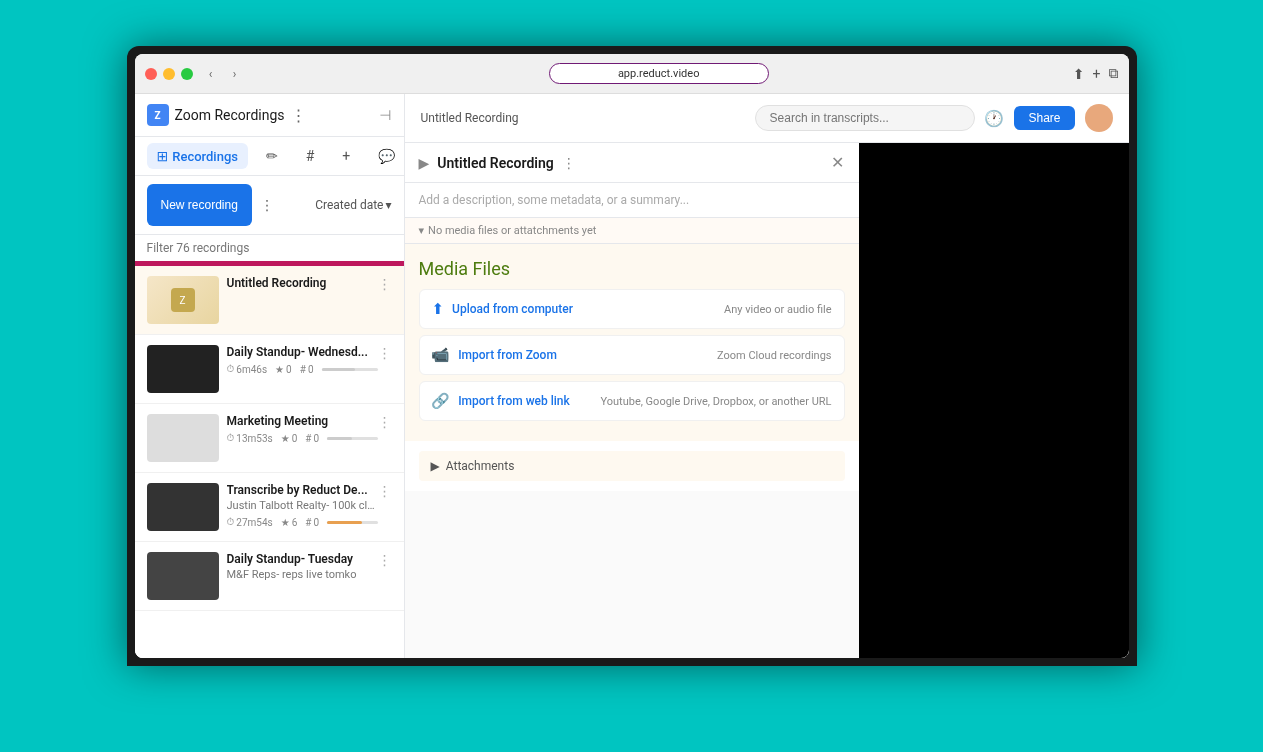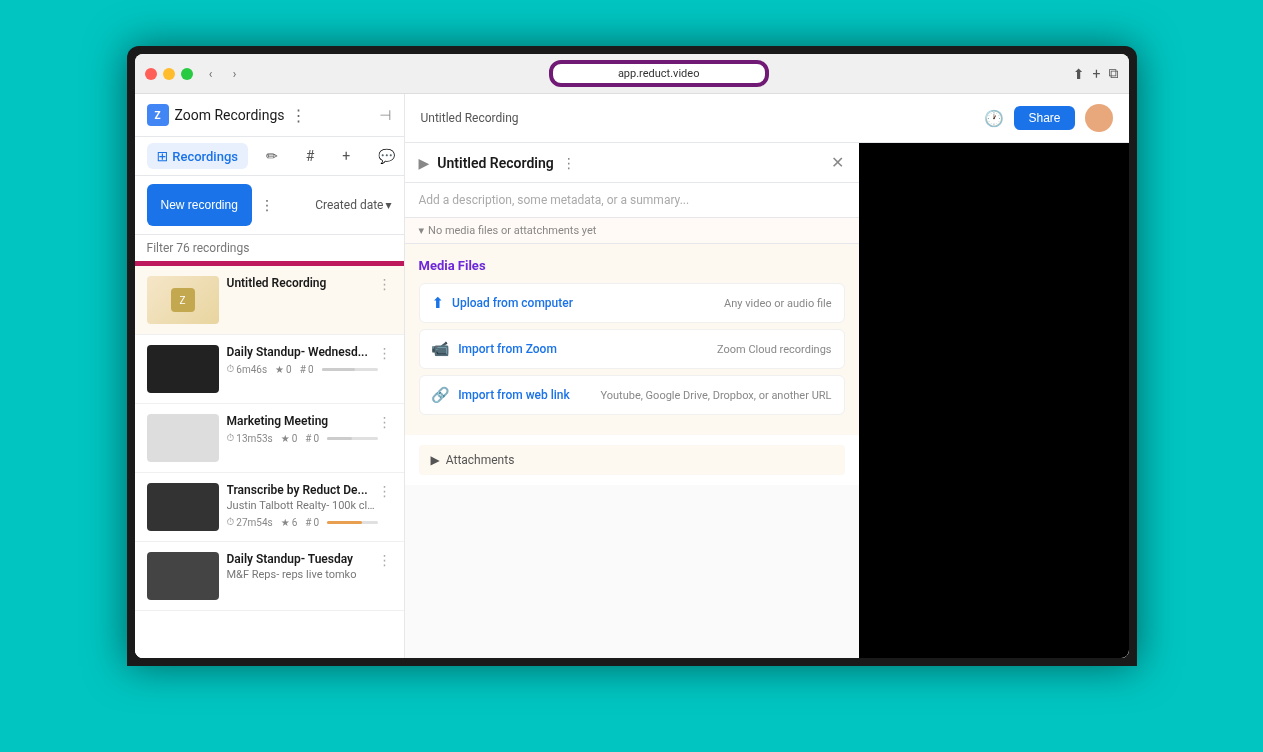--- a/index.html
+++ b/index.html
@@ -76,21 +76,21 @@
       color: #666; font-size: 12px; cursor: pointer;
     }
     .browser-url {
       flex: 1;
       display: flex;
       align-items: center;
       justify-content: center;
     }
     .url-bar {
       background: #fff;
-      border: 4px solid #701a75;
+      border: 1px solid #701a75;
       border-radius: 12px;
       padding: 3px 12px;
       font-size: 11px;
       color: #333;
       width: 220px;
       text-align: center;
     }
     .browser-actions {
       display: flex; gap: 8px; align-items: center;
     }
@@ -374,21 +374,21 @@
       color: #888;
       background: #fffaf5;
       border-bottom: 1px solid #e5e7eb;
       display: flex; align-items: center; gap: 4px;
     }
     .media-section {
       background: #fef9f0;
       padding: 14px;
     }
     .media-section-title {
-      font-size: 13px; font-weight: 700; color: #6d28d9;
+      font-size: 18px; font-weight: 400; color: #4d7c0f;
       margin-bottom: 10px;
     }
     .media-option {
       display: flex;
       align-items: center;
       justify-content: space-between;
       padding: 10px 12px;
       background: #fff;
       border-radius: 6px;
       margin-bottom: 6px;
@@ -594,20 +594,21 @@
           </div>
         </div>
 
         <div class="main-content">
 
           <div class="main-header">
             <div class="breadcrumb-bar" style="padding:0;border:none;font-size:12px;color:#555;">
               <span>Untitled Recording</span>
             </div>
             <div class="header-right">
+              <input class="search-bar" type="text" style="font-size: 12px;" placeholder="Search in transcripts...">
               <span class="history-icon">🕐</span>
               <button class="share-btn">Share</button>
               <div class="user-avatar"></div>
             </div>
           </div>
 
           <div class="main-panel">
 
             <div class="recording-detail">
 

